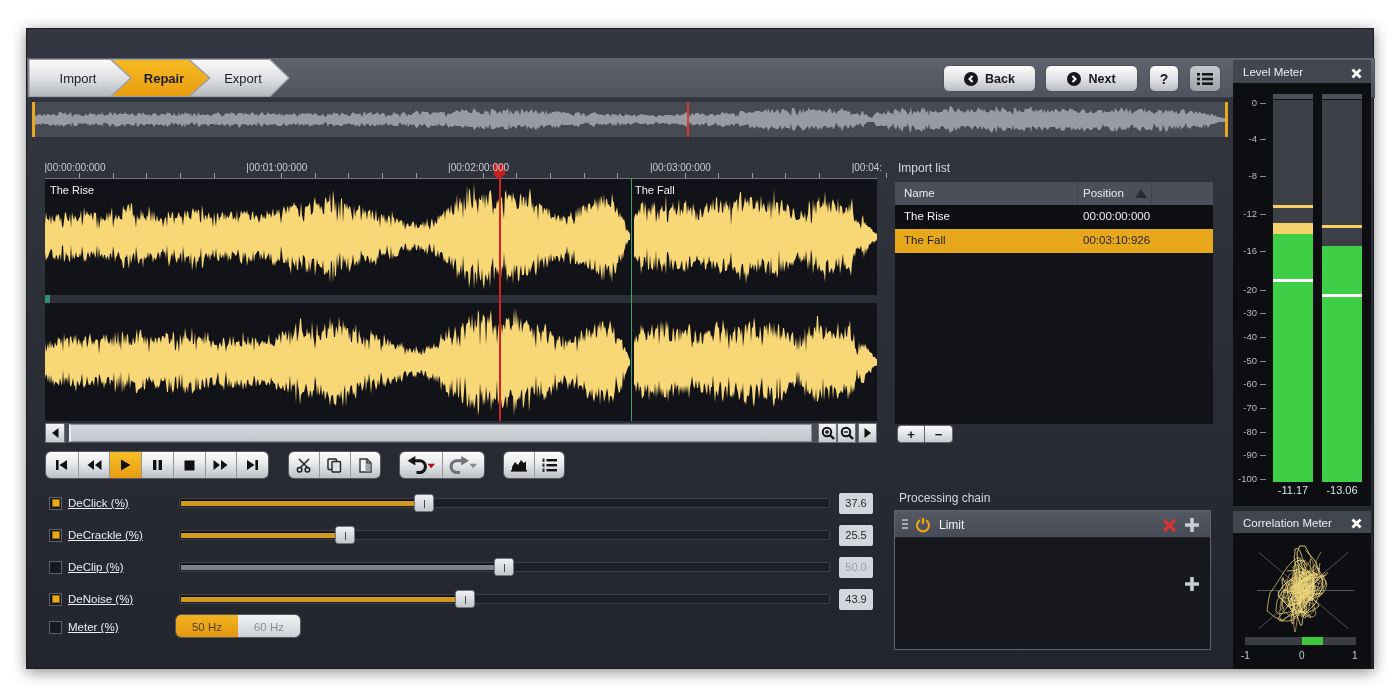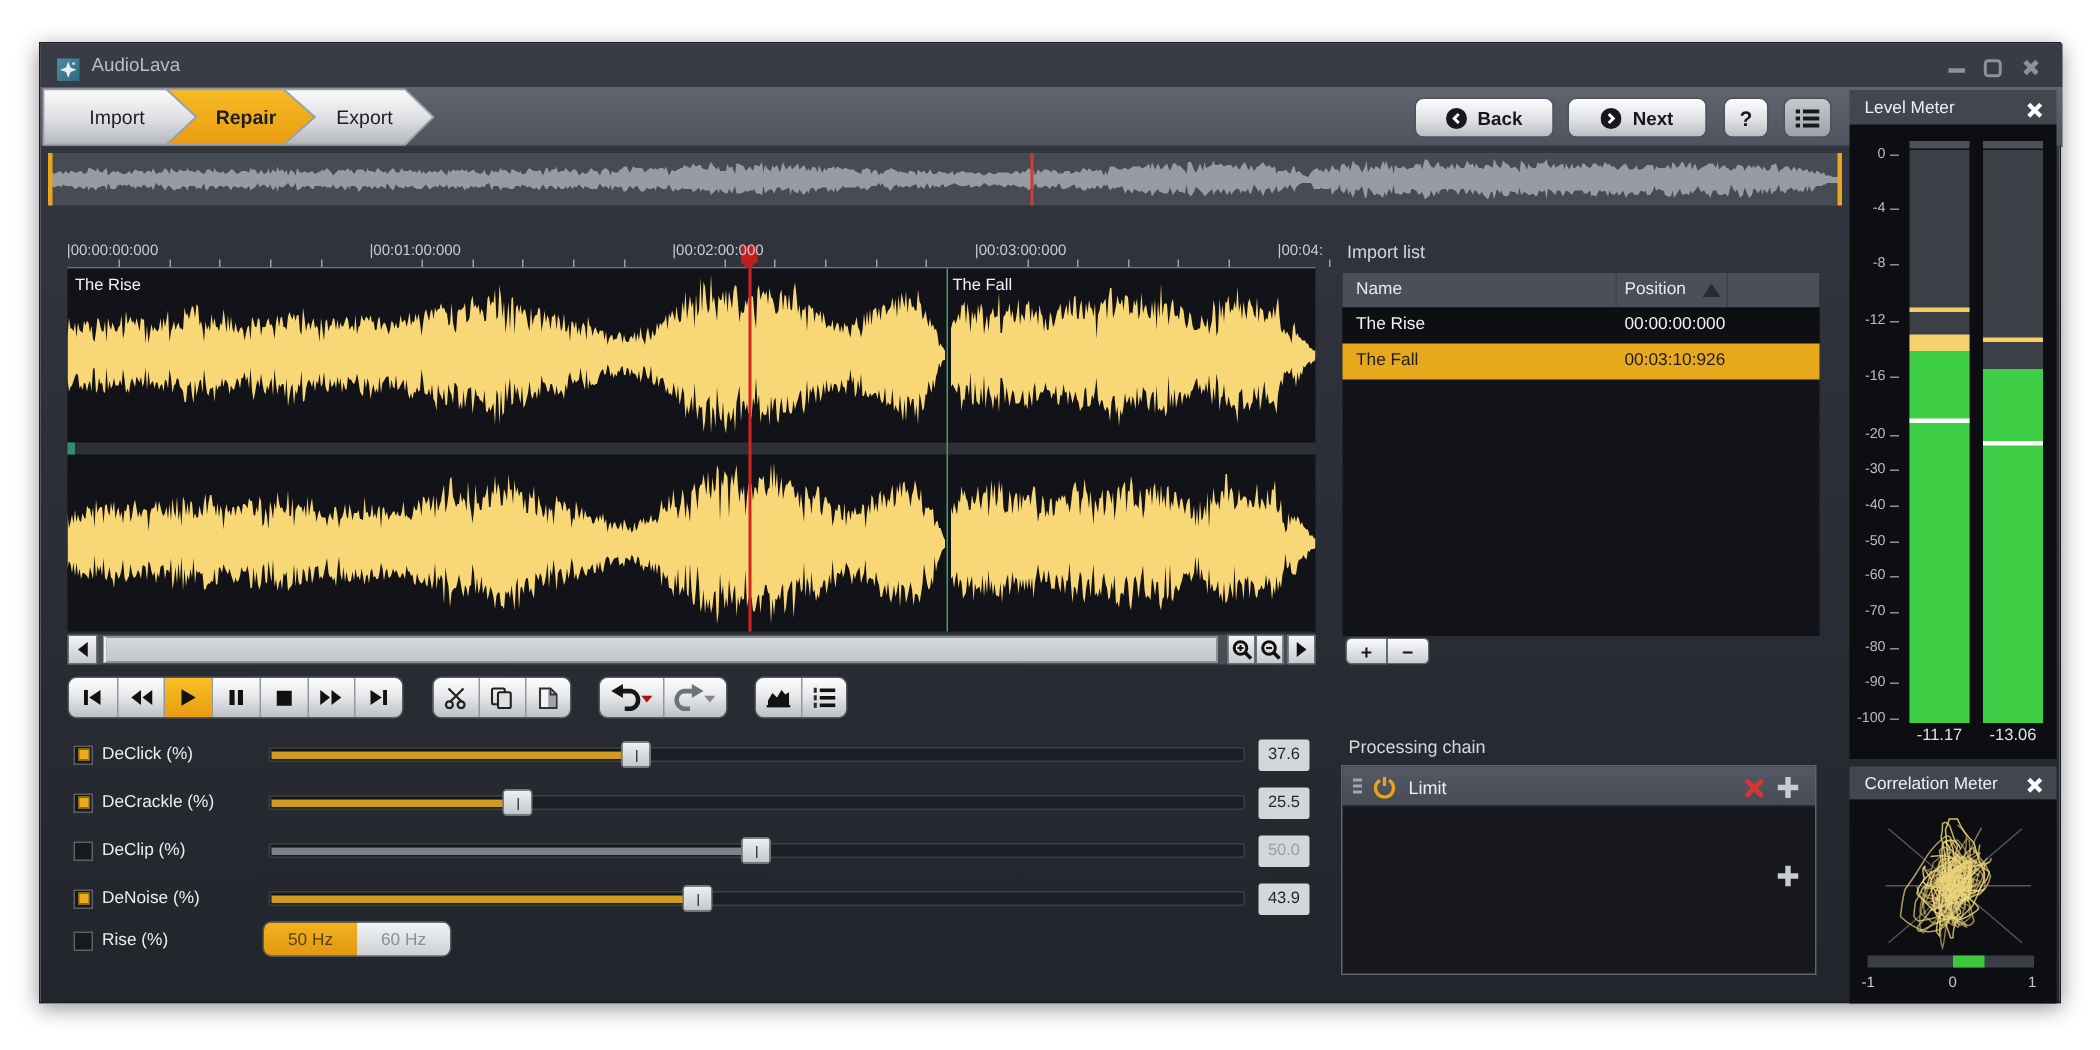--- a/index.html
+++ b/index.html
@@ -50,21 +50,21 @@
   background:linear-gradient(#d6d9dd,#c2c6cb); border:1px solid #8d9197; border-left:2px solid #eceef0; }
 
 .bgroup { position:absolute; height:28px; border-radius:6px; border:1px solid #55585f;
   background:linear-gradient(#fdfdfd,#e7e9eb 45%,#bcc0c5); display:flex; overflow:hidden; }
 .bseg { height:100%; display:flex; align-items:center; justify-content:center; }
 .bseg + .bseg { border-left:1px solid #94989d; }
 .bseg.orange { background:linear-gradient(#f8c028,#e89c10); }
 
 .chk { position:absolute; left:22px; width:13px; height:13px; background:#17191e; border:1px solid #5d6168; }
 .chk .in { position:absolute; left:1.5px; top:1.5px; width:8px; height:8px; background:#edaa1c; border:1px solid #8a660e; }
-.slab { position:absolute; left:41px; font-size:11.5px; color:#eceef0; }
+.slab { position:absolute; left:41px; font-size:11.5px; color:#eceef0;text-decoration:underline; }
 .strack { position:absolute; left:152px; width:651px; height:10px; background:#1c1f25;
   border:1px solid #3c4046; border-radius:2px; }
 .sfill { position:absolute; left:1px; top:1px; height:6px; border-top:1px solid #0e0f12; background:#cf9a1e; }
 .sfill.dis { background:#7d8187; }
 .sthumb2 { position:absolute; top:-5px; width:20px; height:18px; border-radius:3px;
   background:linear-gradient(#eff1f3,#c3c7cc); border:1px solid #74787e; }
 .sthumb2:after { content:""; position:absolute; left:9px; top:5px; width:1px; height:8px; background:#41444a; }
 .sval { position:absolute; left:812px; width:34px; height:21px; background:#d3d6da; border-radius:2px;
   font-size:11px; color:#26282c; display:flex; align-items:center; justify-content:center; }
 .sval.dis { color:#9aa0a6; }
@@ -100,34 +100,20 @@
 .mbar { position:absolute; width:40px; }
 .mcap { position:absolute; top:10.5px; height:5px; width:40px; background:#4b4f56; }
 .mbg  { position:absolute; top:17.4px; height:381.6px; width:40px; background:#3c3f46; }
 #corrbar { position:absolute; left:12.4px; top:104.9px; width:110.6px; height:8px; background:#3a3e44; }
 #corrgreen { position:absolute; left:56.4px; top:0; width:21.5px; height:8px; background:#3dc83d; }
 .clab { position:absolute; top:117px; font-size:10px; color:#c6cad0; }
 </style></head>
 <body>
 <div id="win">
 
-  <div id="titlebar">
-    <div id="appicon">
-      <svg width="15" height="15" viewBox="0 0 15 15">
-        <path d="M7.5 2 L9 6 L13 7.5 L9 9 L7.5 13 L6 9 L2 7.5 L6 6 Z" fill="#e8edef"></path>
-        <rect x="10.2" y="2.6" width="1.6" height="1.6" fill="#dfe5e8"></rect>
-      </svg>
-    </div>
-    <div id="apptitle">AudioLava</div>
-    <svg class="abs" style="left:1266px;top:10px" width="76" height="15" viewBox="0 0 76 15">
-      <rect x="6" y="6.5" width="11" height="3" fill="#8d9199"></rect>
-      <rect x="30.5" y="1.5" width="10" height="10" rx="2" fill="none" stroke="#8d9199" stroke-width="2"></rect>
-      <path d="M57 2 L65 10 M65 2 L57 10" stroke="#8d9199" stroke-width="3.2"></path>
-    </svg>
-  </div>
 
   <div id="tabbar">
     <svg width="300" height="40" viewBox="0 0 300 40">
       <defs>
         <linearGradient id="gsilver" x1="0" y1="0" x2="0" y2="1">
           <stop offset="0" stop-color="#fbfbfb"></stop>
             <stop offset="0.55" stop-color="#dcdee1"></stop>
           <stop offset="1" stop-color="#b3b7bc"></stop>
         </linearGradient>
         <linearGradient id="gorange" x1="0" y1="0" x2="0" y2="1">
@@ -377,21 +363,21 @@
       <div class="in"></div>
     </div>
   <div class="slab" style="top:564px">DeNoise (%)</div>
   <div class="strack" style="top:565px">
     <div class="sfill" style="width:285px"></div>
     <div class="sthumb2" style="left:275px"></div>
   </div>
   <div class="sval" style="top:559.5px">43.9</div>
 
   <div class="chk" style="top:591.5px"></div>
-  <div class="slab" style="top:592px">Rise (%)</div>
+  <div class="slab" style="top:592px">Meter (%)</div>
   <div class="abs" style="left:148px;top:585px;width:126px;height:24px;border-radius:6px;overflow:hidden;border:1px solid #55585f">
     <div class="abs" style="left:0;top:0;width:62px;height:24px;background:linear-gradient(#f3b31f,#e09410);
       color:#54430f;font-size:11.5px;display:flex;align-items:center;justify-content:center">50 Hz</div>
     <div class="abs" style="left:62px;top:0;width:62px;height:24px;background:linear-gradient(#f2f3f4,#c9cdd2);
       color:#8b8f94;font-size:11.5px;display:flex;align-items:center;justify-content:center">60 Hz</div>
   </div>
 
   <div id="tl-label">Import list</div>
   <div id="tltable">
     <div id="tlhead">

